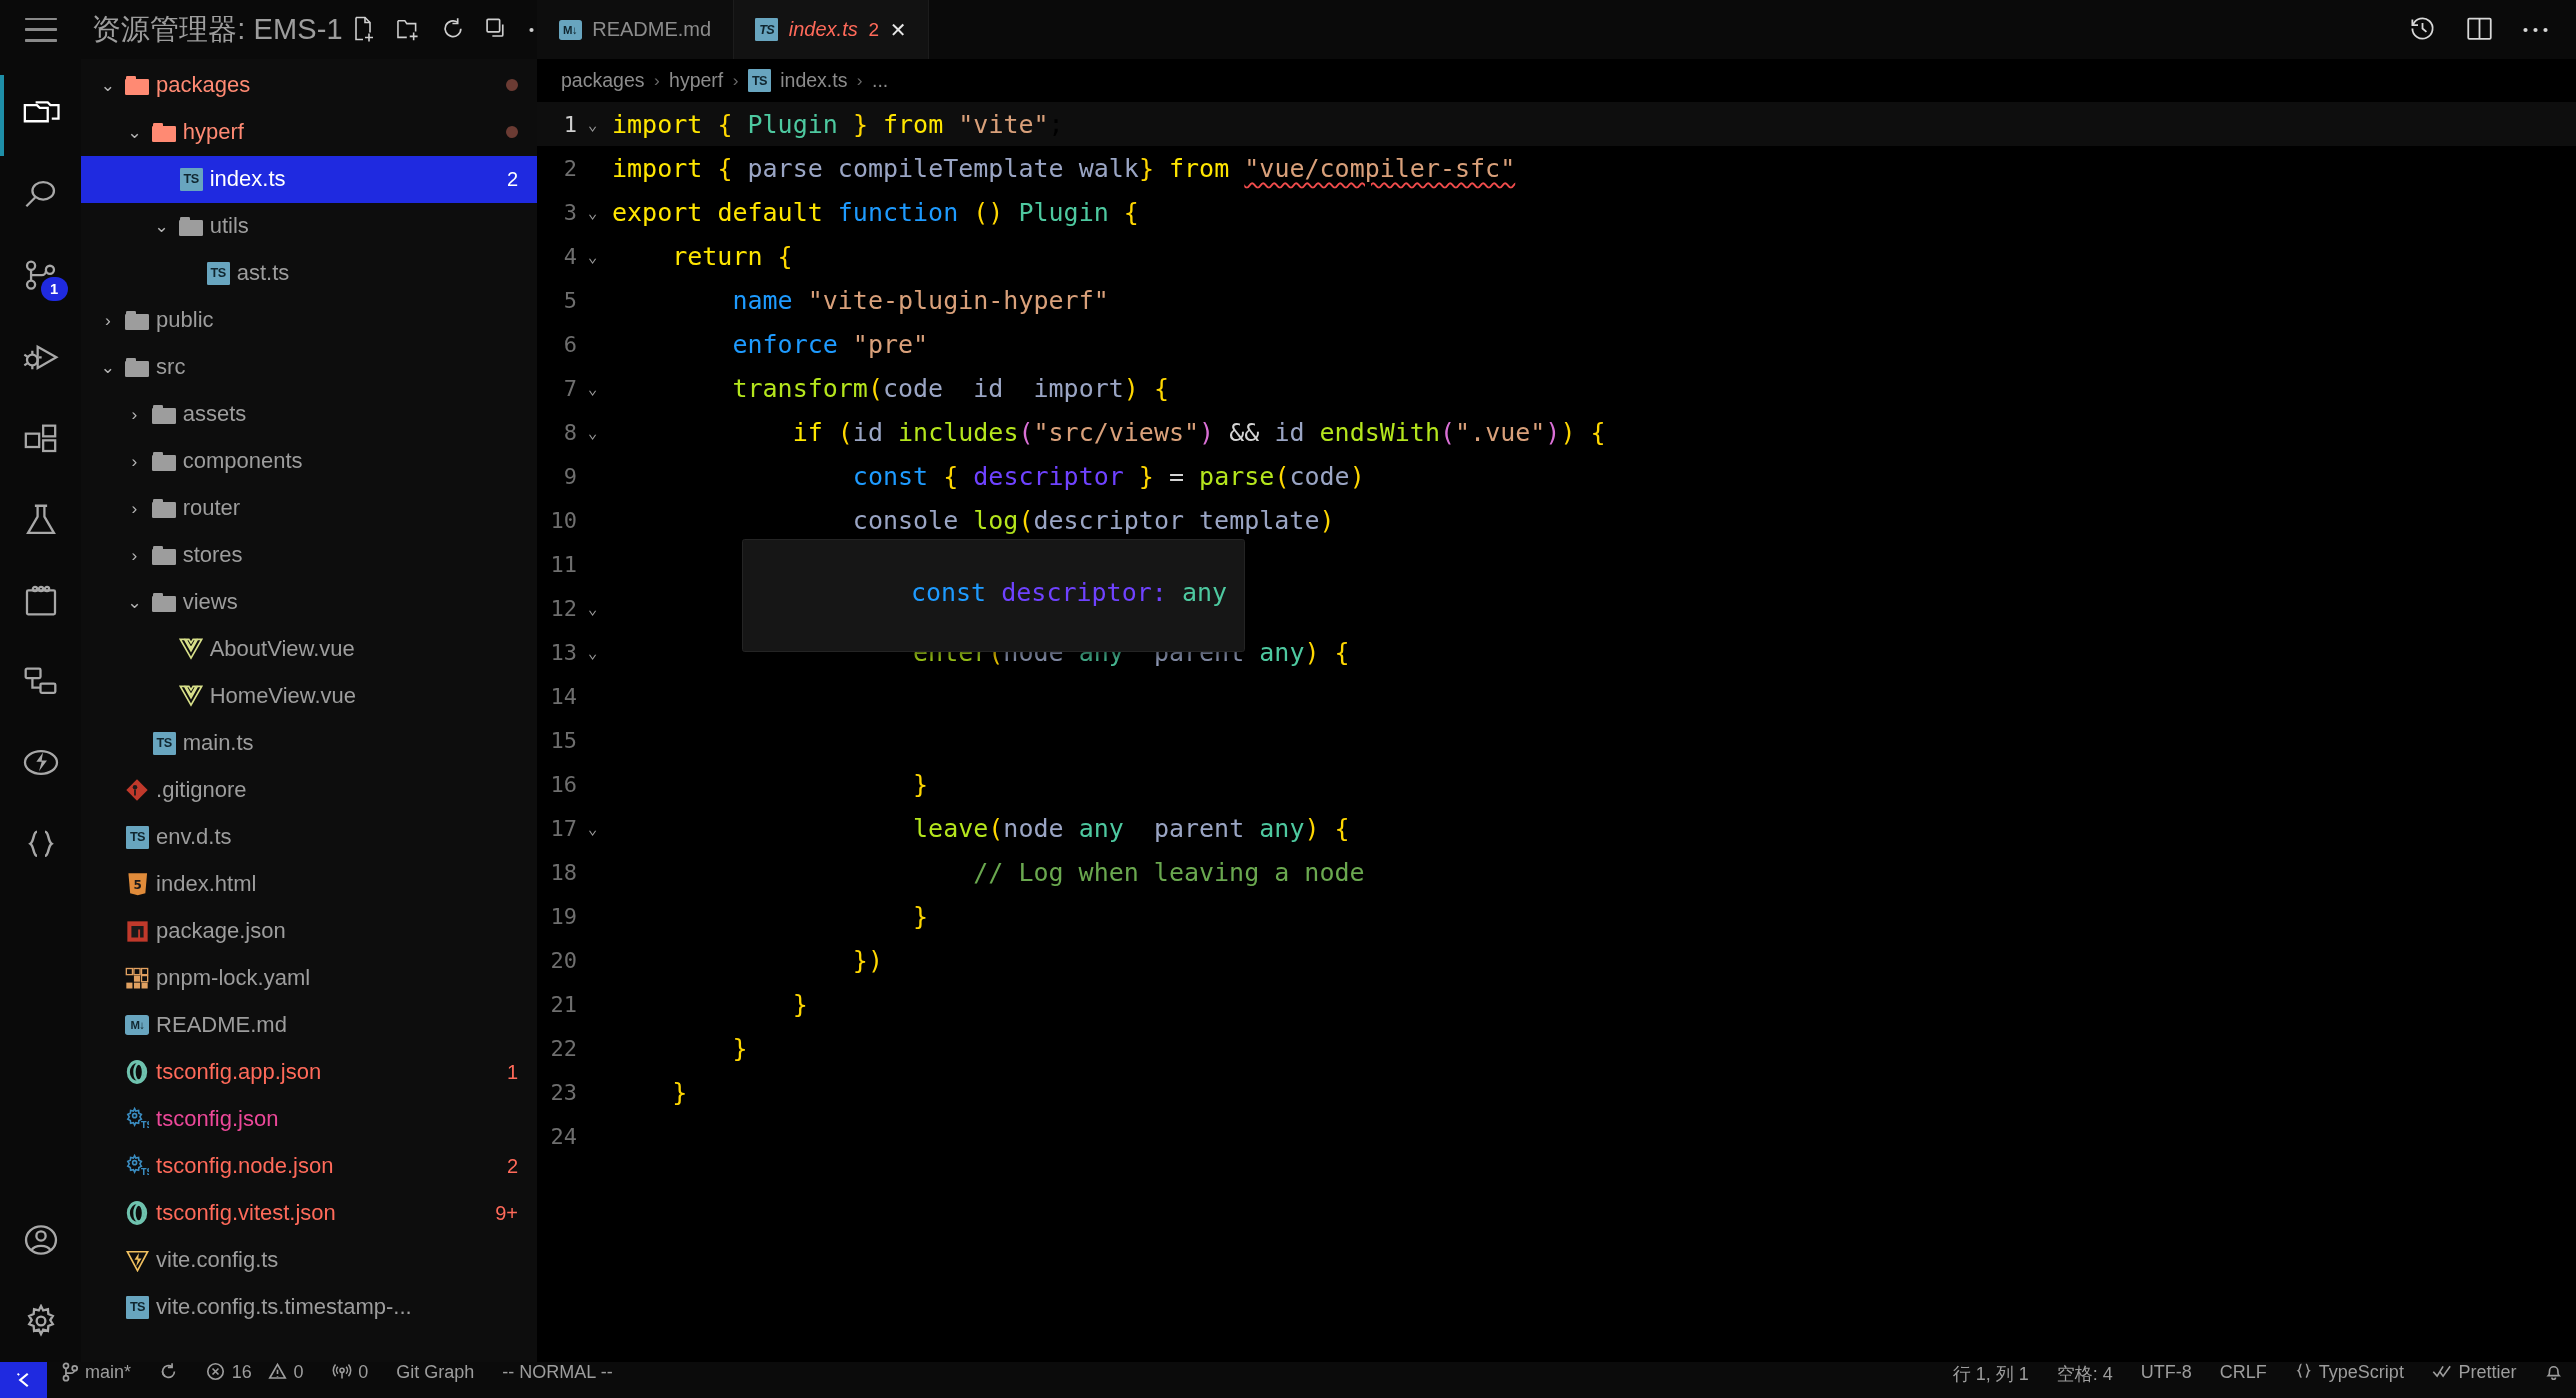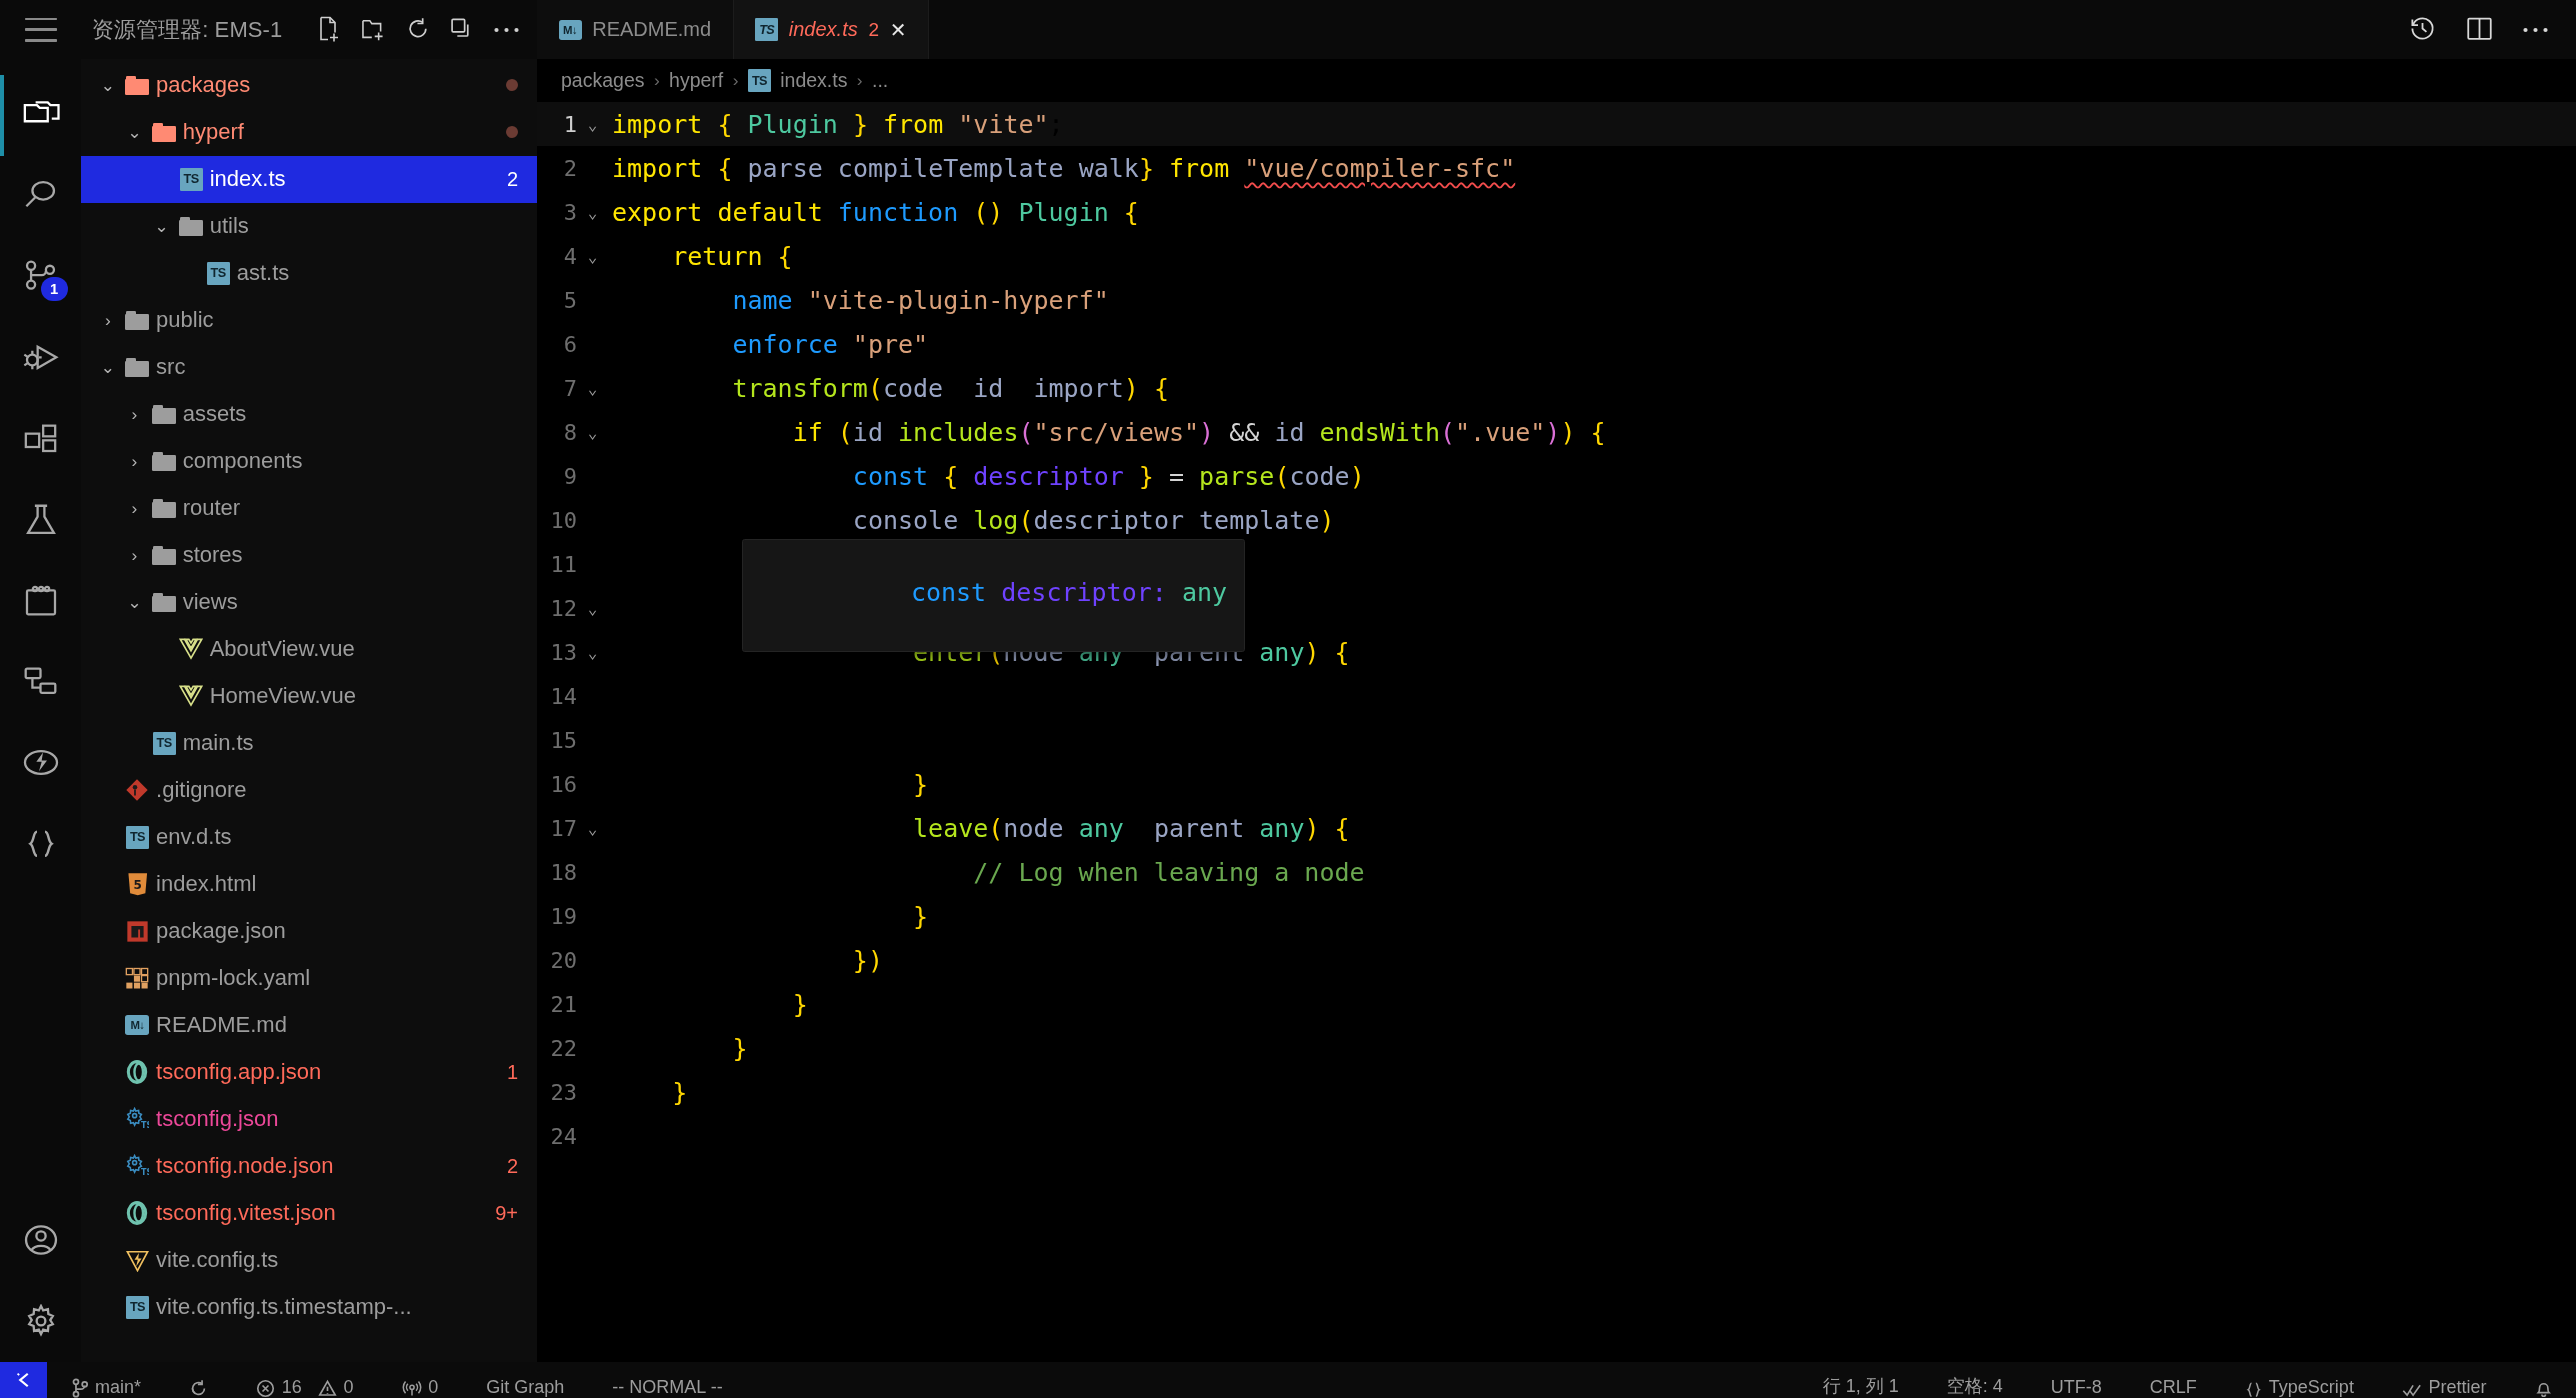--- a/index.html
+++ b/index.html
@@ -11,21 +11,21 @@
   }
   #app { position:relative; width:2576px; height:1398px; display:flex; flex-direction:column; }
 
   
   .topbar { height:59px; display:flex; align-items:stretch; background:#0a0a0a; flex:0 0 59px; }
   .tb-left { width:81px; display:flex; align-items:center; justify-content:center; }
   .hamburger { width:32px; height:24px; display:flex; flex-direction:column; justify-content:space-between; }
   .hamburger i { display:block; height:2.7px; background:#8a8a8a; border-radius:0.7px; }
 
   .sidebar-head { width:456px; display:flex; align-items:center; padding:0 17.4px 0 10.7px; gap:9.4px; }
-  .sh-title { color:#9d9d9d; font-size:22px; white-space:nowrap; letter-spacing:0.1px; }
+  .sh-title { color:#9d9d9d; font-size:29px; white-space:nowrap; letter-spacing:0.1px; }
   .sh-icons { margin-left:auto; display:flex; align-items:center; gap:20px; }
   .sh-icons svg { display:block; }
 
   .tabs { flex:1; display:flex; align-items:stretch; background:#0a0a0a; }
   .tab { display:flex; align-items:center; gap:10.7px; padding:0 21.5px; font-size:20px; color:#8c8c8c;
          position:relative; background:#0d0d0d; border-right:0.7px solid #1c1c1c; }
   .tab.active { background:#121212; color:#ff6a5a; font-style:italic; }
   .tab.active::after { content:""; position:absolute; left:0; right:0; bottom:0; height:0; }
   .tab-badge { color:#ff6a5a; font-size:19px; font-style:normal; }
   .tab-close { color:#e6e6e6; font-size:20px; font-style:normal; line-height:1; }
@@ -93,21 +93,21 @@
   .occ { background:#11302b; }
 
   .hover-tip { position:absolute; background:#161616; border:0.7px solid #242424; border-radius:2.7px;
                padding:9.4px 17.4px 14.8px 17.4px; font-family:"DejaVu Sans Mono", monospace;
                font-size:25px; white-space:pre; box-shadow:0 4px 14.8px rgba(0,0,0,.6); }
 
   
   .status { height:36px; background:#0b0b0b; display:flex; align-items:center;
             color:#9d9d9d; font-size:18px; flex:0 0 36px; }
   .st-rm { width:47px; height:36px; background:#1f2ae0; display:flex; align-items:center; justify-content:center; }
-  .st-item { display:flex; align-items:flex-end; gap:6.7px; padding:0 24px; height:36px; white-space:nowrap; }
+  .st-item { display:flex; align-items:flex-start; gap:6.7px; padding:0 14px; height:36px; white-space:nowrap; }
   .st-spacer { flex:1; }
 </style>
 </head>
 <body>
 
 <div id="app">
 
   <div class="topbar">
     <div class="tb-left">
       <div class="hamburger">

